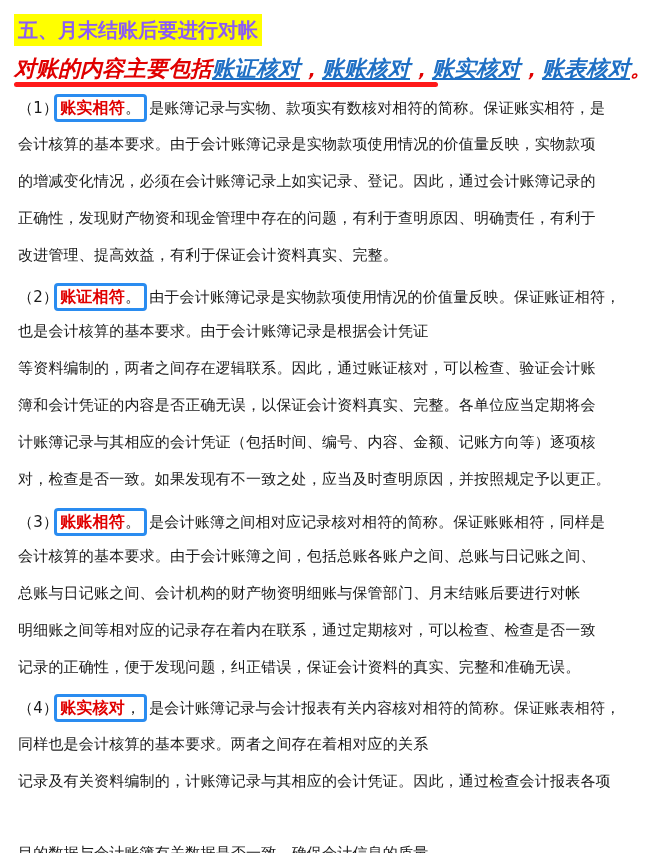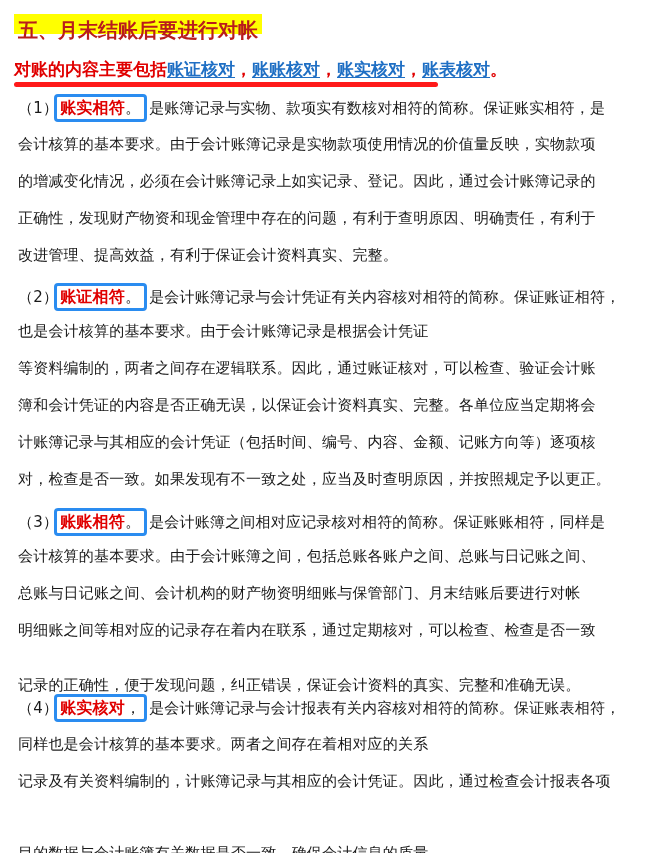--- a/index.html
+++ b/index.html
@@ -2,29 +2,29 @@
 <html><head>
 <meta charset="utf-8">
 <style>
   html, body { margin: 0; padding: 0; background: #ffffff; }
   body {
     width: 671px; height: 853px; position: relative; overflow: hidden;
     font-family: "DejaVu Sans", sans-serif;
     color: #1a1a1a;
   }
   .title {
-    position: absolute; left: 14px; top: 14px; height: 20px;
-    background: #ffff00; color: #b91c1c;
+    position: absolute; left: 14px; top: 14px; height: 32px;
+    background: #ffff00; color: #8b5cf6;
     font-family: "DejaVu Serif", serif;
     font-size: 20px; font-weight: bold; line-height: 32px;
     padding: 0 4px; letter-spacing: 0px;
   }
   .summary {
     position: absolute; left: 14px; top: 56px; height: 26px;
-    font-size: 17px; font-weight: bold; line-height: 26px; white-space: nowrap;
+    font-size: 22px; font-weight: bold; line-height: 26px; white-space: nowrap; font-style: italic;
   }
   .summary .lead { color: #e00000; }
   .summary .lnk { color: #1f6fc4; text-decoration: underline; text-underline-offset: 2px; }
   .summary .sep { color: #e00000; }
   .red-underline {
     position: absolute; left: 14px; top: 82px; width: 424px; height: 5px;
     background: #ff1a1a; border-radius: 3px;
   }
   .line {
     position: absolute; left: 18px; font-size: 15px; line-height: 22px;
@@ -49,34 +49,34 @@
 
 <div class="line" style="top:94px">
   <span class="num">（1）</span><span class="tag"><span>账实相符</span><span style="color:#1a1a1a;font-weight:normal">。</span></span><span>是账簿记录与实物、款项实有数核对相符的简称。保证账实相符，是</span>
 </div>
 <div class="line" style="top:133px">会计核算的基本要求。由于会计账簿记录是实物款项使用情况的价值量反映，实物款项</div>
 <div class="line" style="top:170px">的增减变化情况，必须在会计账簿记录上如实记录、登记。因此，通过会计账簿记录的</div>
 <div class="line" style="top:207px">正确性，发现财产物资和现金管理中存在的问题，有利于查明原因、明确责任，有利于</div>
 <div class="line" style="top:244px">改进管理、提高效益，有利于保证会计资料真实、完整。</div>
 
 <div class="line" style="top:283px">
-  <span class="num">（2）</span><span class="tag"><span>账证相符</span><span style="color:#1a1a1a;font-weight:normal">。</span></span><span>是会计账簿记录与会计凭证有关内容核对相符的简称。保证账证相符，</span>
+  <span class="num">（2）</span><span class="tag"><span>账证相符</span><span style="color:#1a1a1a;font-weight:normal">。</span></span><span>由于会计账簿记录是实物款项使用情况的价值量反映。保证账证相符，</span>
 </div>
 <div class="line" style="top:320px">也是会计核算的基本要求。由于会计账簿记录是根据会计凭证</div>
 <div class="line" style="top:357px">等资料编制的，两者之间存在逻辑联系。因此，通过账证核对，可以检查、验证会计账</div>
 <div class="line" style="top:394px">簿和会计凭证的内容是否正确无误，以保证会计资料真实、完整。各单位应当定期将会</div>
 <div class="line" style="top:431px">计账簿记录与其相应的会计凭证（包括时间、编号、内容、金额、记账方向等）逐项核</div>
 <div class="line" style="top:468px">对，检查是否一致。如果发现有不一致之处，应当及时查明原因，并按照规定予以更正。</div>
 
 <div class="line" style="top:508px">
   <span class="num">（3）</span><span class="tag"><span>账账相符</span><span style="color:#1a1a1a;font-weight:normal">。</span></span><span>是会计账簿之间相对应记录核对相符的简称。保证账账相符，同样是</span>
 </div>
 <div class="line" style="top:545px">会计核算的基本要求。由于会计账簿之间，包括总账各账户之间、总账与日记账之间、</div>
 <div class="line" style="top:582px">总账与日记账之间、会计机构的财产物资明细账与保管部门、月末结账后要进行对帐</div>
 <div class="line" style="top:619px">明细账之间等相对应的记录存在着内在联系，通过定期核对，可以检查、检查是否一致</div>
-<div class="line" style="top:674px">记录的正确性，便于发现问题，纠正错误，保证会计资料的真实、完整和准确无误。</div>
+<div class="line" style="top:656px">记录的正确性，便于发现问题，纠正错误，保证会计资料的真实、完整和准确无误。</div>
 
 <div class="line" style="top:694px">
   <span class="num">（4）</span><span class="tag"><span>账实核对</span><span style="color:#1a1a1a;font-weight:normal">，</span></span><span>是会计账簿记录与会计报表有关内容核对相符的简称。保证账表相符，</span>
 </div>
 <div class="line" style="top:733px">同样也是会计核算的基本要求。两者之间存在着相对应的关系</div>
 <div class="line" style="top:770px">记录及有关资料编制的，计账簿记录与其相应的会计凭证。因此，通过检查会计报表各项</div>
 <div class="line" style="top:842px">目的数据与会计账簿有关数据是否一致，确保会计信息的质量</div>
 
 </body></html>

